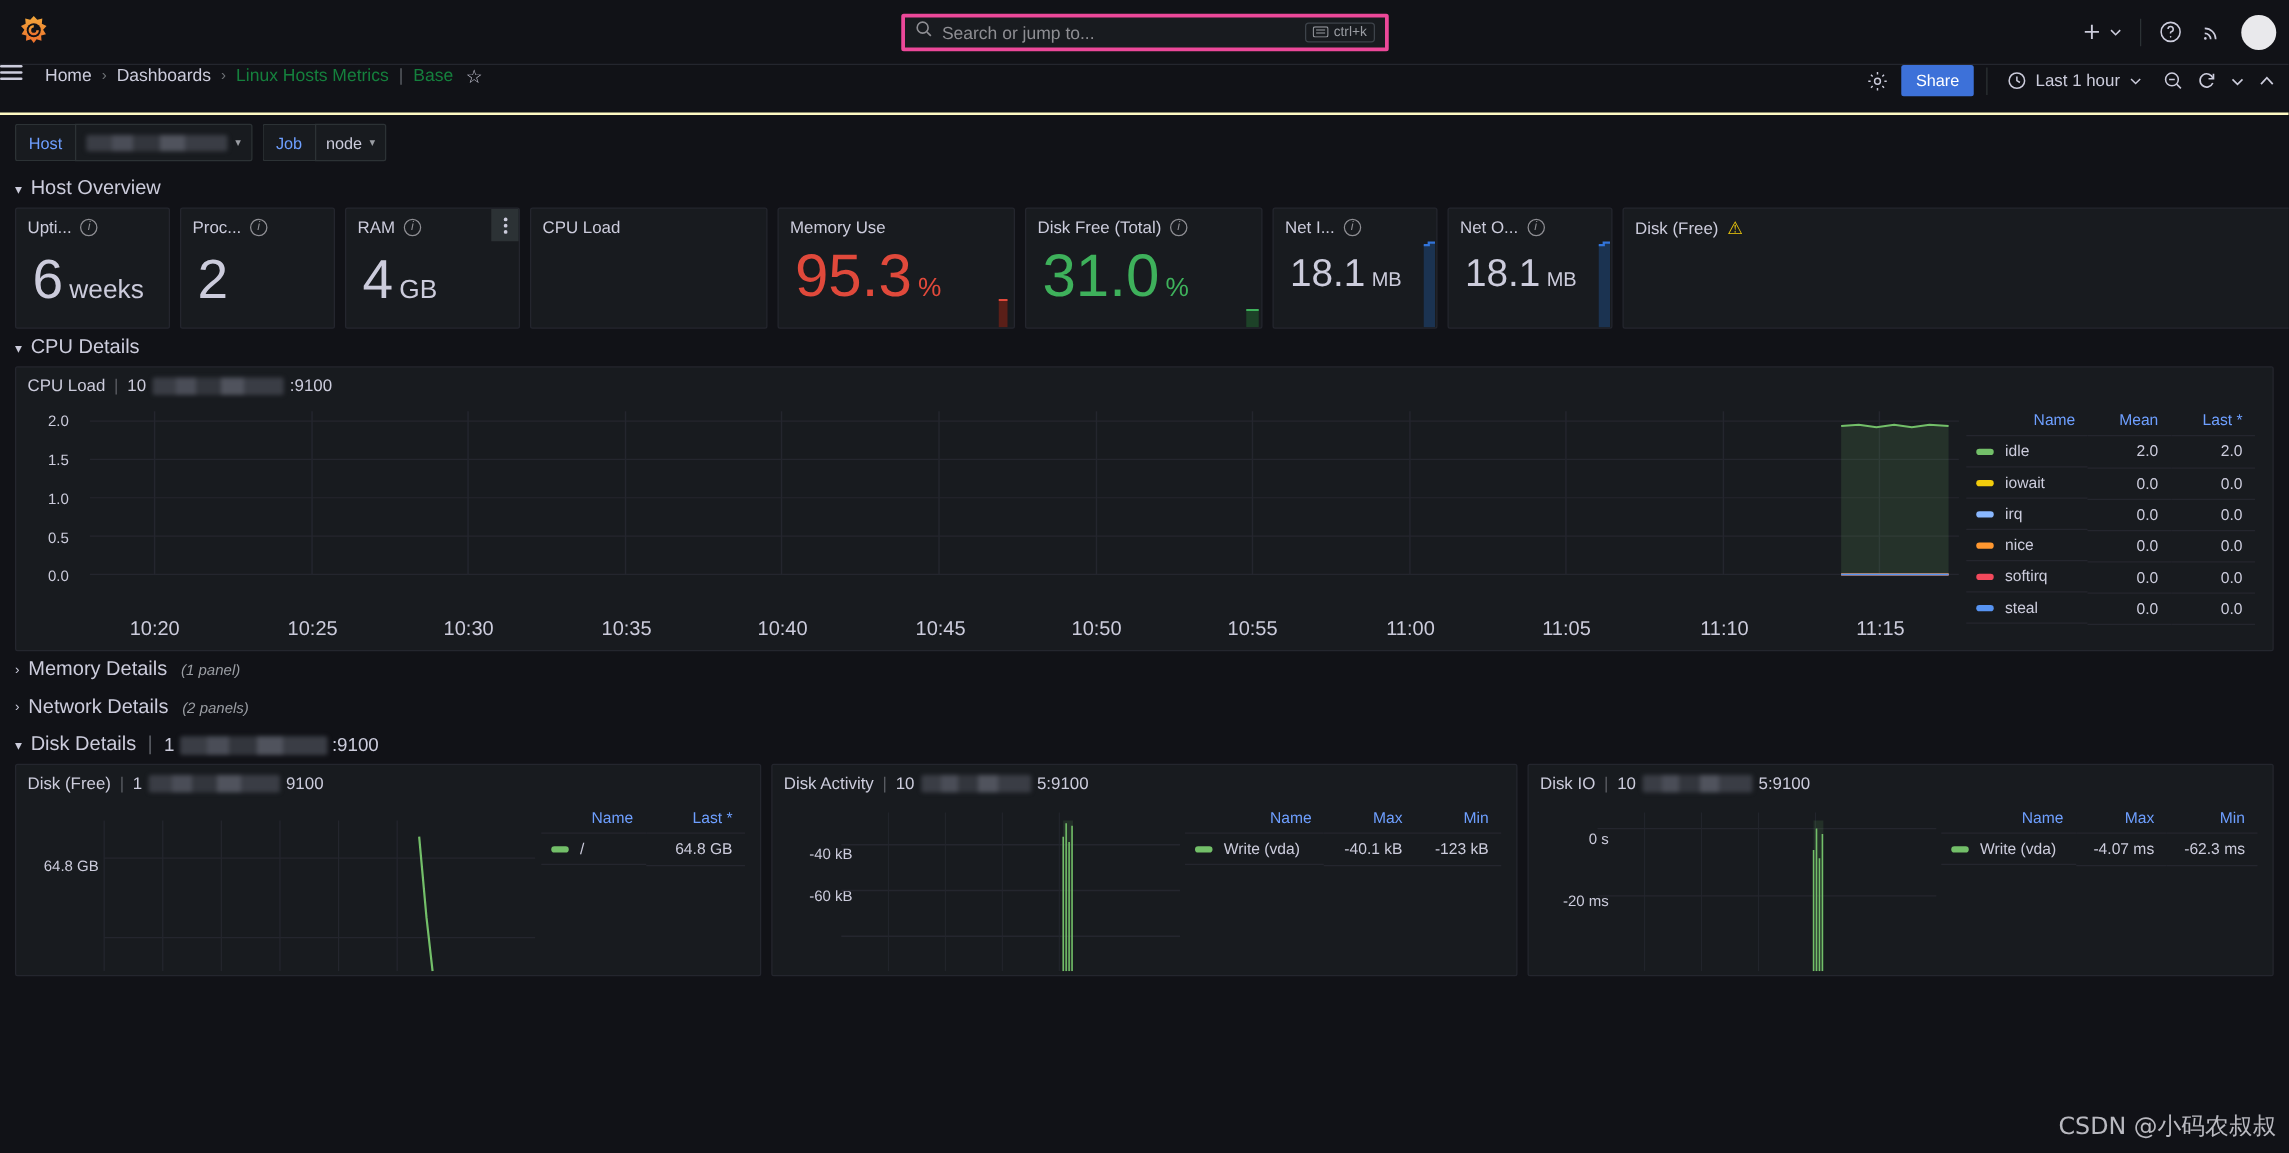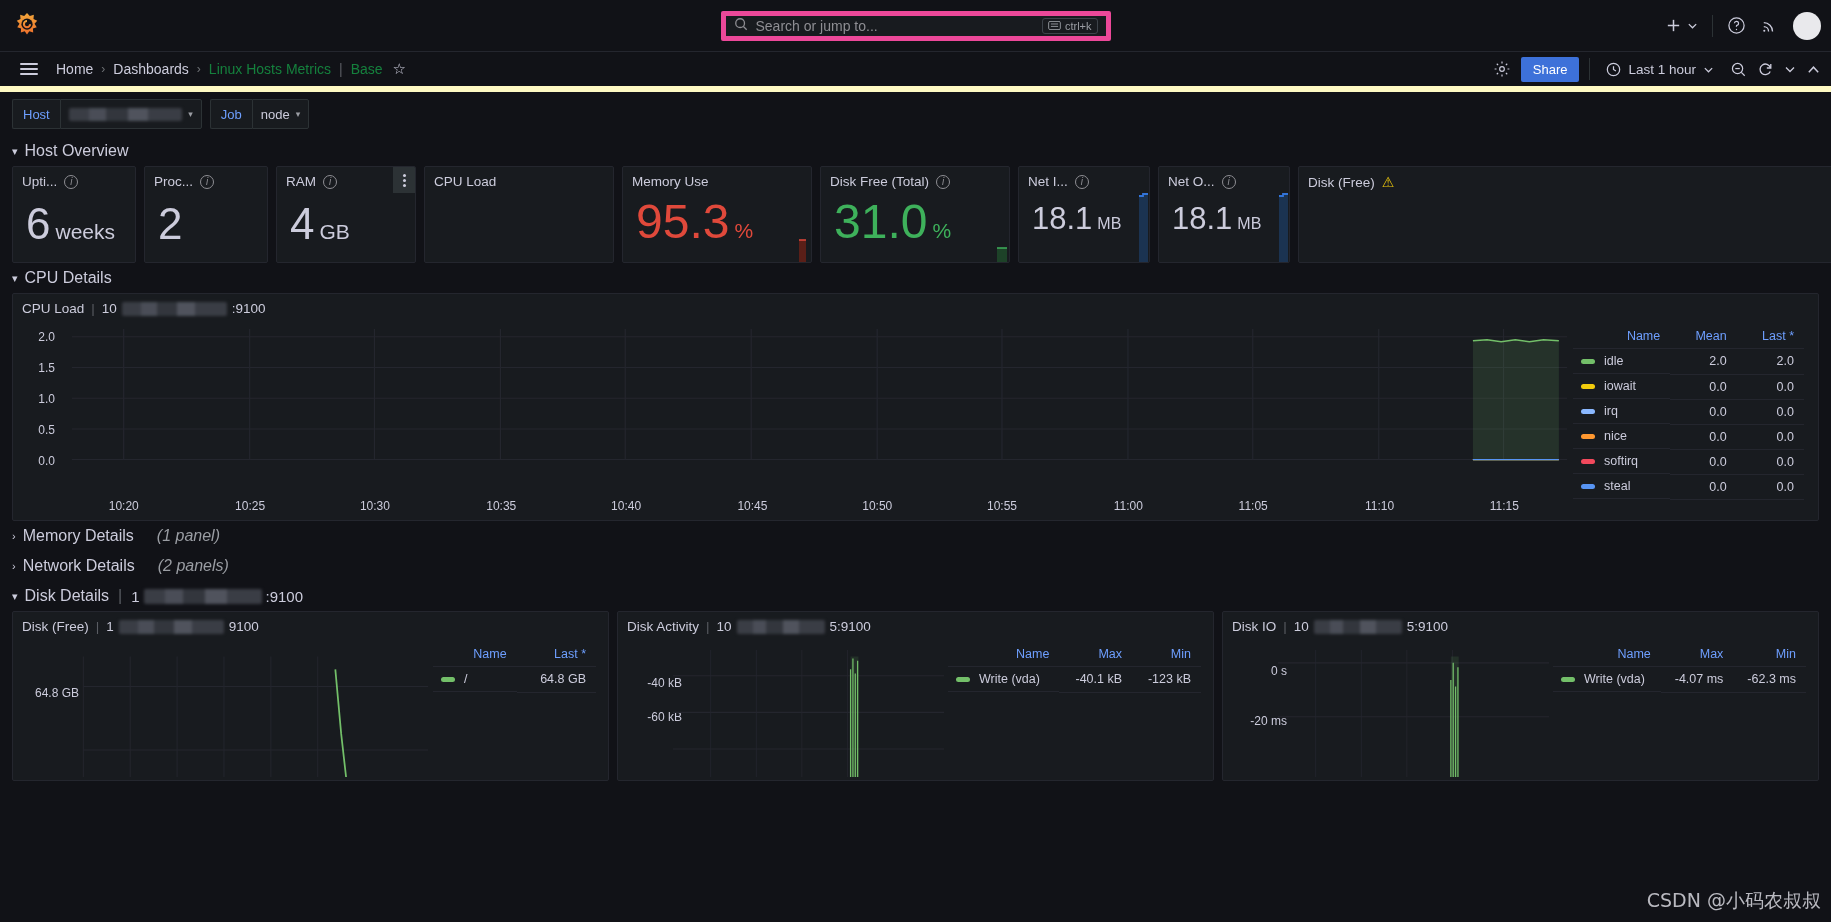--- a/index.html
+++ b/index.html
@@ -20,21 +20,21 @@
     position: relative;
   }
   .grafana-logo {
     width: 30px; height: 30px; margin-left: 12px;
     flex: 0 0 auto;
   }
   .search-box {
     position: absolute; left: 50%; transform: translateX(-50%);
     width: 390px; height: 30px;
     background: #181b1f;
-    border: 5px solid #ec4899;
+    border: 3px solid #ec4899;
     border-radius: 2px;
     display: flex; align-items: center;
     padding: 0 8px;
     gap: 8px;
   }
   .search-box .ph { color: #8e8e93; font-size: 14px; flex: 1; }
   .kbd {
     border: 1px solid #3d434a; border-radius: 3px;
     color: #9a9da3; font-size: 11px; padding: 1px 5px;
     display: flex; align-items: center; gap: 4px;
@@ -47,23 +47,23 @@
   .tn-sep { width: 1px; height: 22px; background: #2c3235; }
   .avatar {
     width: 28px; height: 28px; border-radius: 50%;
     background: #e9e9ec; flex: 0 0 auto;
   }
 
   
   .breadbar {
     height: 40px;
     background: #111217;
-    border-bottom: 6px solid #fef9c3;
-    display: flex; align-items: center;
-    padding: 0 10px 0 20px;
+    border-bottom: 2px solid #fef9c3;
+    display: flex; align-items: flex-start;
+    padding: 0 10px 0 0;
   }
   .hamburger { display: flex; flex-direction: column; gap: 3px; cursor: pointer; margin-right: 18px;}
   .hamburger span { display:block; width: 18px; height: 2px; background: #ccccdc; border-radius: 1px;}
   .crumbs { display: flex; align-items: center; gap: 8px; font-size: 14px; }
   .crumb { color: #ccccdc; cursor: pointer; }
   .crumb.current { color: #15803d; cursor: default; }
   .crumb-sep { color: #6e7175; font-size: 12px; }
   .crumb-pipe { color: #5a5d63; }
   .star-icon { color: #ccccdc; margin-left: 10px; cursor: pointer; font-size: 15px; }
   .breadbar-right { margin-left: auto; display: flex; align-items: center; gap: 10px; }
@@ -109,22 +109,22 @@
   .caret { font-size: 9px; color: #9a9da3; }
 
   
   .row-header {
     display: flex; align-items: center; gap: 7px;
     padding: 6px 12px; font-size: 16px; font-weight: 500;
     color: #ccccdc; cursor: pointer;
   }
   .row-header .chev { font-size: 11px; color: #ccccdc; }
   .row-header .panelcount {
-    font-size: 16px; color: #9a9da3; font-style: italic; font-weight: 400;
-    margin-left: 16px;
+    font-size: 12px; color: #9a9da3; font-style: italic; font-weight: 400;
+    margin-left: 4px;
   }
   .row-header .rpipe { color: #5a5d63; font-weight: 300; margin: 0 2px;}
 
   
   .panel {
     background: #181b1f;
     border: 1px solid #24262e;
     border-radius: 2px;
     position: relative;
     overflow: hidden;
@@ -161,21 +161,21 @@
   .sparkline { position: absolute; right: 0; bottom: 0; }
 
   
   .ts-panel-body { display: flex; height: calc(100% - 28px); }
   .ts-plot { position: relative; flex: 1; }
   .yaxis-label {
     position: absolute; font-size: 12px; color: #ccccdc;
     text-align: right; transform: translateY(-50%);
   }
   .xaxis-label {
-    position: absolute; font-size: 12px; color: #ccccdc;
+    position: absolute; font-size: 16px; color: #ccccdc;
     transform: translateX(-50%); bottom: 4px;
   }
   .legend-table { font-size: 12.5px; color: #ccccdc; padding-top: 6px;}
   .legend-table table { border-collapse: collapse; width: 100%; }
   .legend-table th {
     color: #6e9fff; font-weight: 500; text-align: right;
     padding: 4px 10px 5px 10px; border-bottom: 1px solid #24262e;
     font-size: 12.5px;
   }
   .legend-table th.name-col { text-align: right; padding-left: 30px;}

